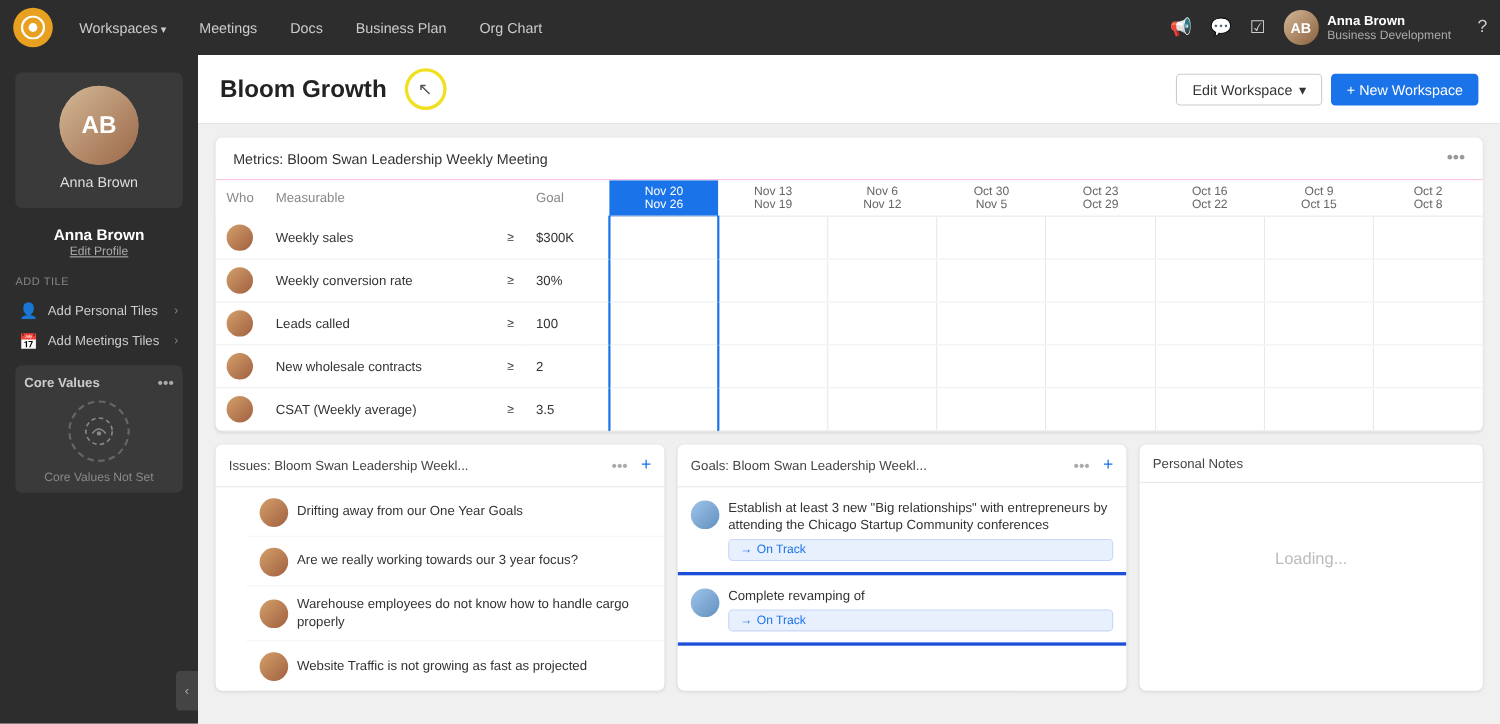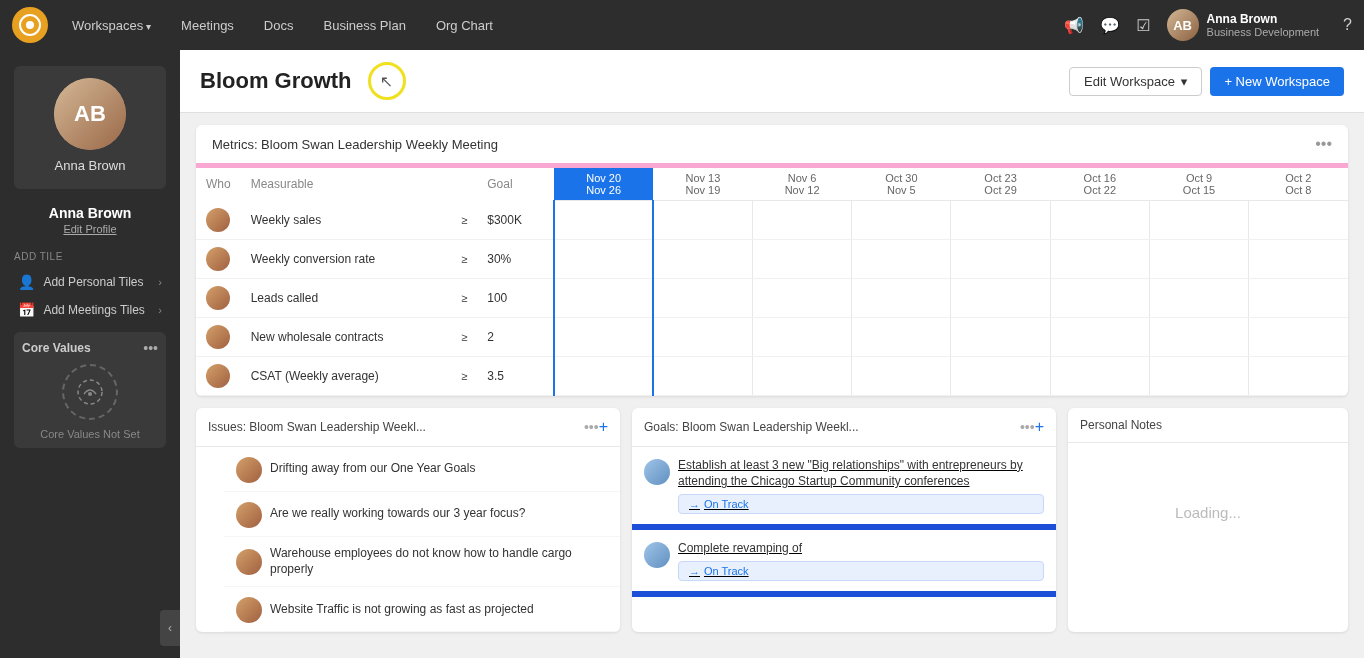--- a/index.html
+++ b/index.html
@@ -192,21 +192,21 @@
     
     .metrics-panel {
       background: #fff;
       border-radius: 6px;
       overflow: hidden;
       box-shadow: 0 1px 3px rgba(0,0,0,0.1);
     }
     .panel-header {
       display: flex; align-items: center; justify-content: space-between;
       padding: 10px 16px;
-      border-bottom: 5px solid #f9a8d4;
+      border-bottom: 1px solid #f9a8d4;
     }
     .panel-title { font-size: 13px; color: #333; font-weight: 500; }
     .panel-more { color: #999; cursor: pointer; font-size: 16px; }
 
     
     .metrics-table { width: 100%; border-collapse: collapse; font-size: 12px; }
     .metrics-table th {
       background: #fff;
       color: #888;
       font-weight: 500;
@@ -253,27 +253,27 @@
       gap: 12px;
     }
     .issues-panel, .goals-panel, .notes-panel {
       background: #fff;
       border-radius: 6px;
       box-shadow: 0 1px 3px rgba(0,0,0,0.1);
       overflow: hidden;
     }
     .issues-panel { flex: 1; min-width: 0; }
     .goals-panel { flex: 1; min-width: 0; }
-    .notes-panel { width: 280px; flex-shrink: 0; }
+    .notes-panel { width: 312px; flex-shrink: 0; }
 
     .panel-header-row {
       display: flex; align-items: center;
       padding: 10px 12px;
       border-bottom: 1px solid #e8e8e8;
-      gap: 0;
+      gap: 12px;
     }
     .panel-header-title { font-size: 12px; color: #444; font-weight: 500; flex: 1; white-space: nowrap; overflow: hidden; text-overflow: ellipsis; }
     .panel-header-dots { color: #aaa; cursor: pointer; font-size: 14px; }
     .panel-header-add { color: #1a73e8; cursor: pointer; font-size: 16px; font-weight: 300; }
 
     .issue-item {
       display: flex; align-items: center;
       padding: 8px 12px;
       border-bottom: 1px solid #f5f5f5;
       gap: 8px;
@@ -282,23 +282,22 @@
     .issue-avatar {
       width: 26px; height: 26px; border-radius: 50%;
       background: linear-gradient(135deg, #d4a06a, #a06040);
       flex-shrink: 0; margin-top: 2px;
     }
     .issue-text { font-size: 12px; color: #333; line-height: 1.4; }
 
     .goal-item {
       display: flex; align-items: flex-start;
       padding: 10px 12px;
-      border-bottom: 6px solid #1d4ed8;
+      border-bottom: 3px solid #1d4ed8;
       gap: 8px;
-      text-decoration: underline;
     }
     .goal-avatar {
       width: 26px; height: 26px; border-radius: 50%;
       background: linear-gradient(135deg, #a0c4e8, #6090c0);
       flex-shrink: 0; margin-top: 2px;
     }
     .goal-text { font-size: 12px; color: #333; line-height: 1.4; flex: 1; }
     .goal-badge {
       background: #e8f0fe;
       color: #1a73e8;

